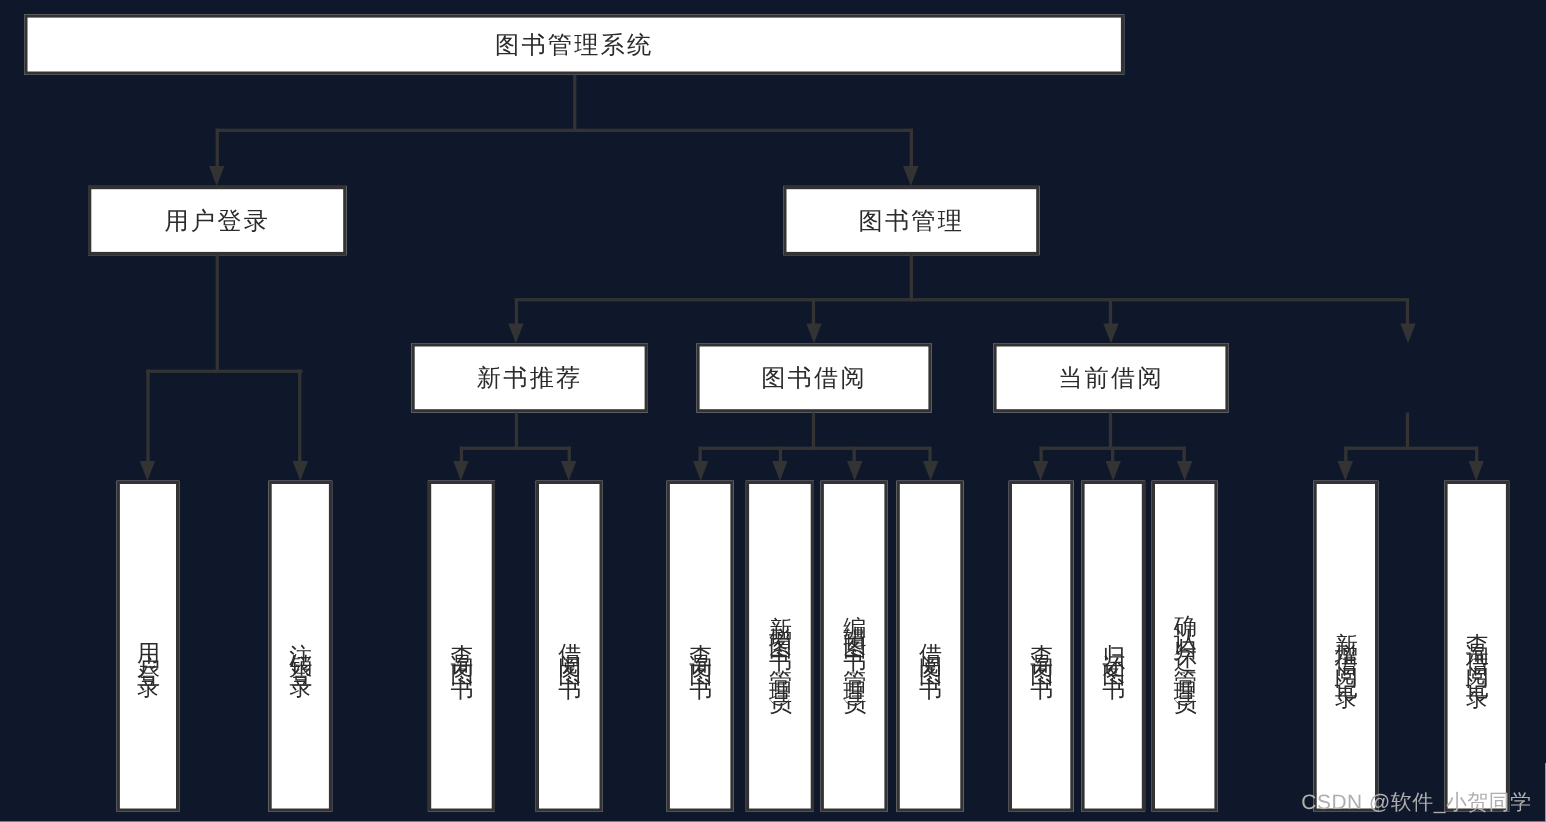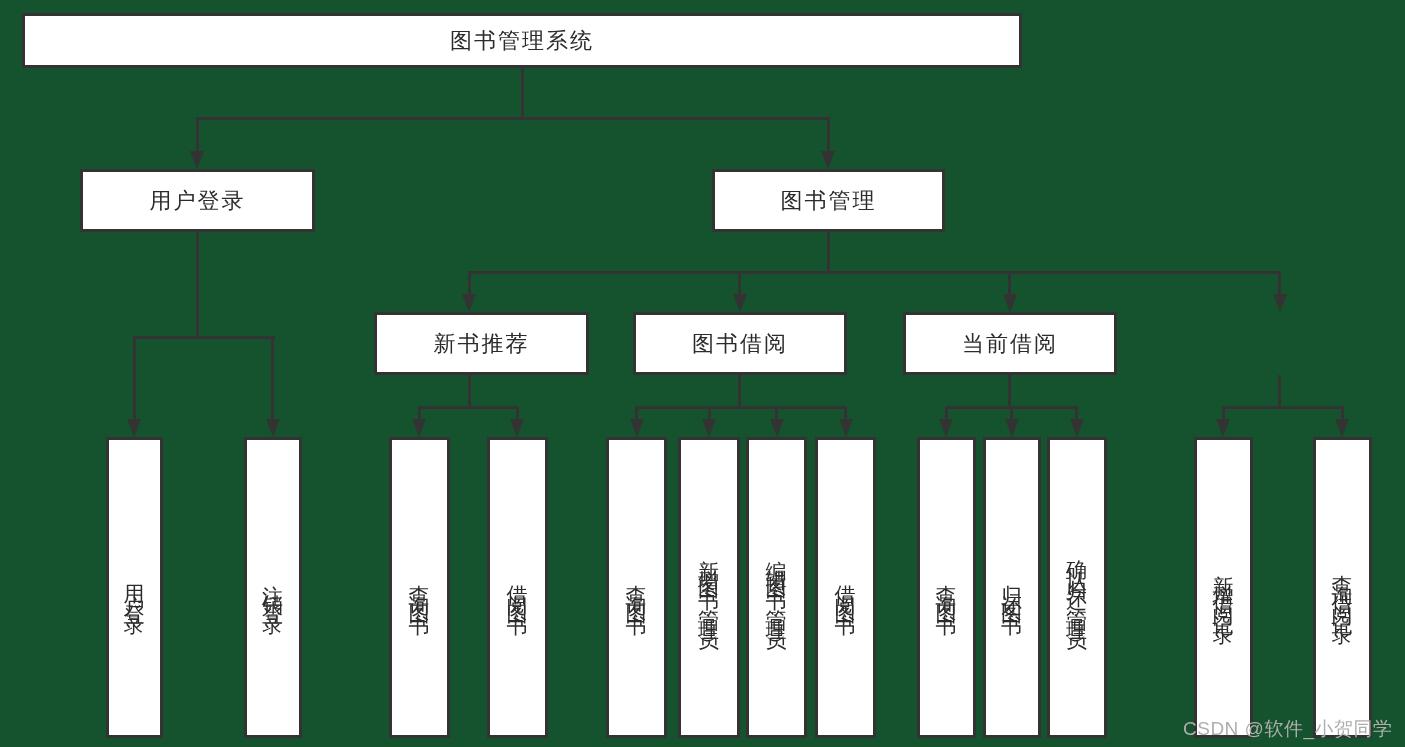--- a/index.html
+++ b/index.html
@@ -1,17 +1,17 @@
 <!DOCTYPE html>
 <html><head>
 <meta charset="utf-8">
 <style>
   html,body{margin:0;padding:0;background:#ffffff;}
   .stage{
-    position:relative;width:1405px;height:747px;background:#14532d;overflow:hidden;
+    position:relative;width:1405px;height:747px;background:#0f172a;overflow:hidden;
     font-family:"Liberation Sans","DejaVu Sans",sans-serif;color:#2b2b2b;
   }
   .box{
     position:absolute;box-sizing:border-box;border:3px solid #333333;background:#ffffff;
     display:flex;align-items:center;justify-content:center;
     font-size:22px;letter-spacing:2px;white-space:nowrap;
   }
   .vbox{font-size:21px;letter-spacing:0;}
   .vbox .vt{
     writing-mode:vertical-rl;text-orientation:mixed;

